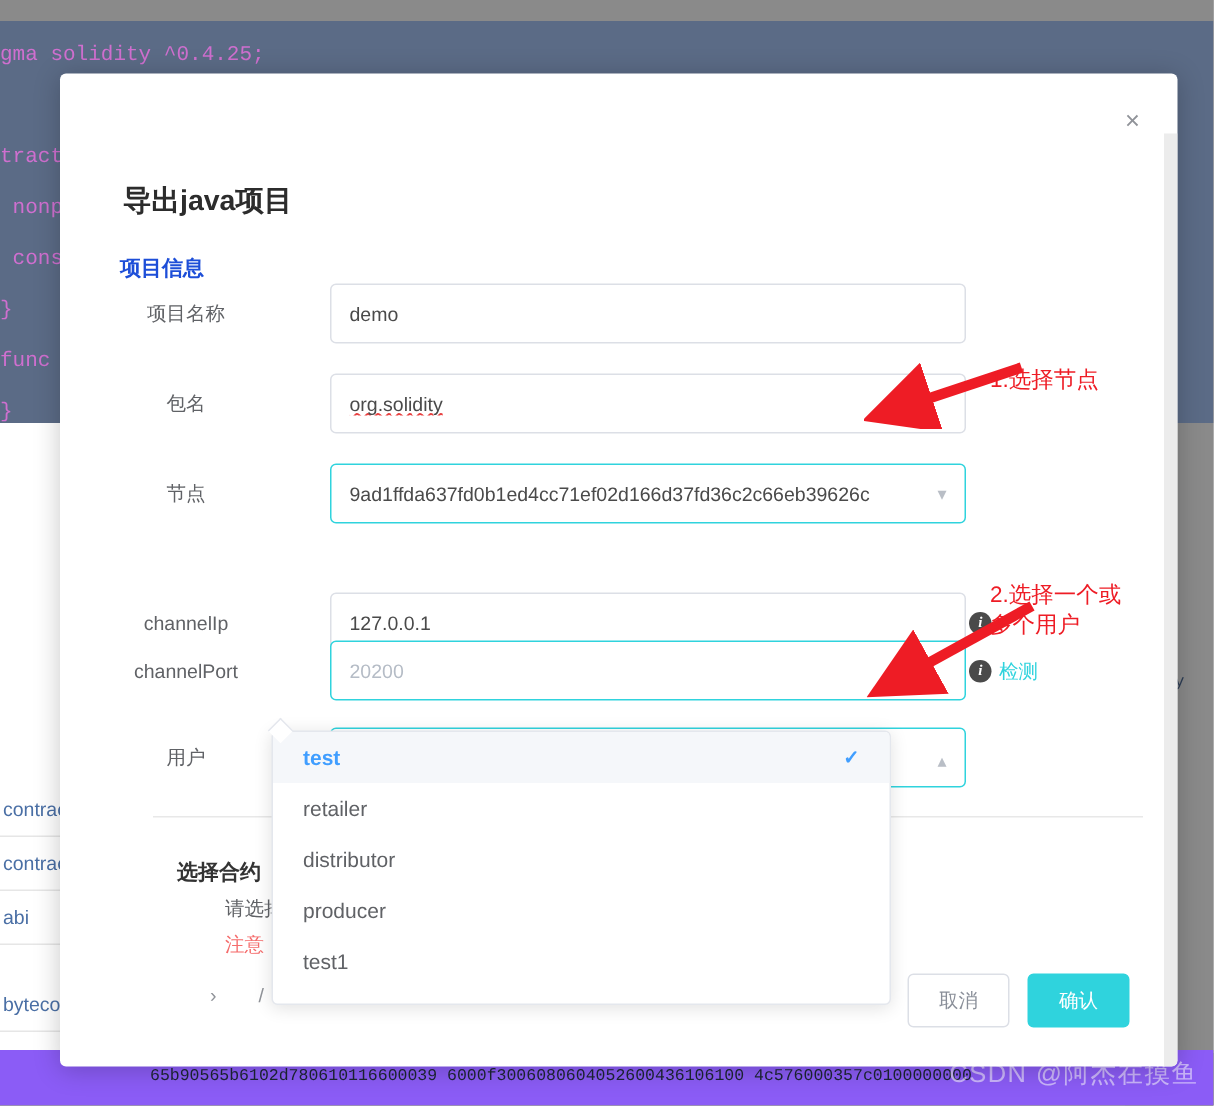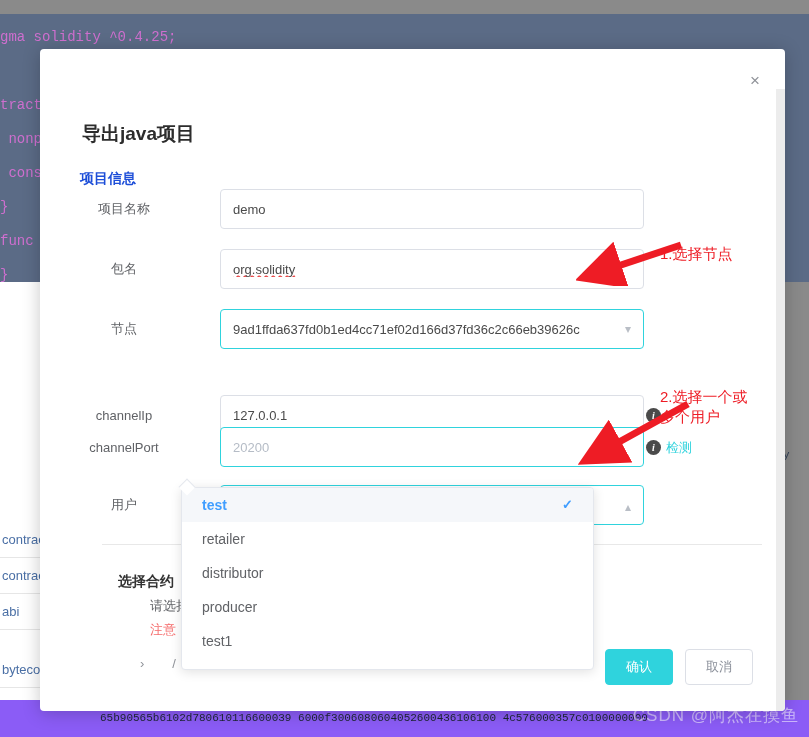--- a/index.html
+++ b/index.html
@@ -347,22 +347,22 @@
     <div class="divider"></div>
     <div class="contract-title">选择合约</div>
     <div class="contract-sub">请选择相关合约</div>
     <div class="contract-note">注意：已编译的</div>
     <div class="tree-row">
       <span>›</span>
       <span>/</span>
     </div>
 
     <div class="footer">
+      <div class="btn btn-cancel">取消</div>
       <div class="btn btn-confirm">确认</div>
-      <div class="btn btn-cancel">取消</div>
     </div>
   </div>
 
   <div class="dropdown-arrow"></div>
   <div class="dropdown">
     <div class="dd-item selected">
       <span>test</span>
       <span class="dd-check">✓</span>
     </div>
     <div class="dd-item">

